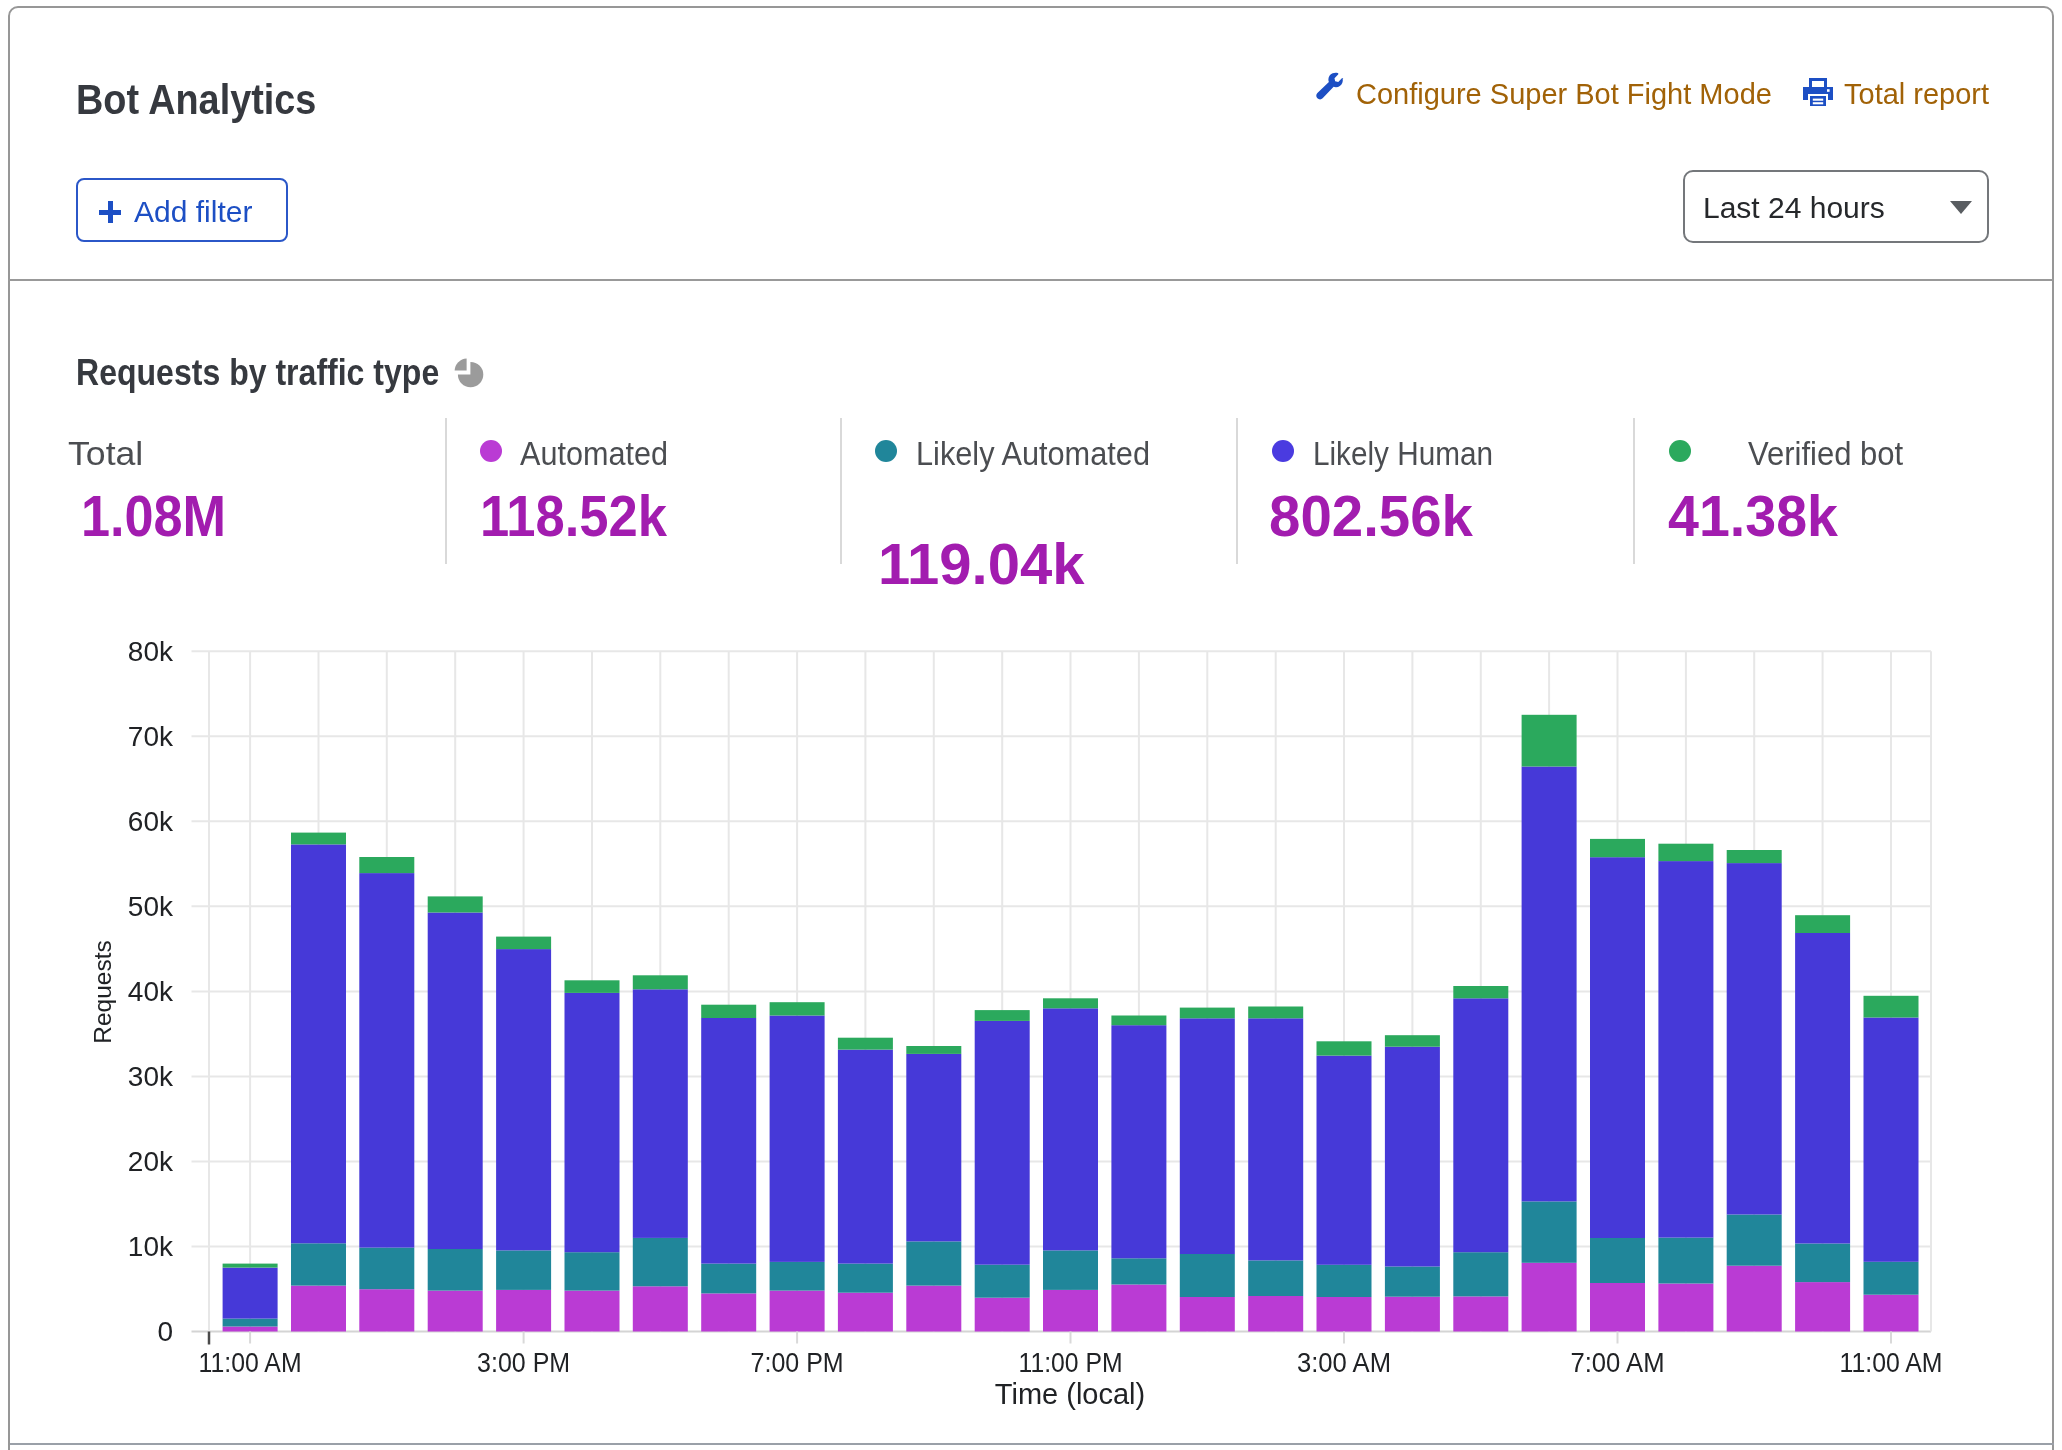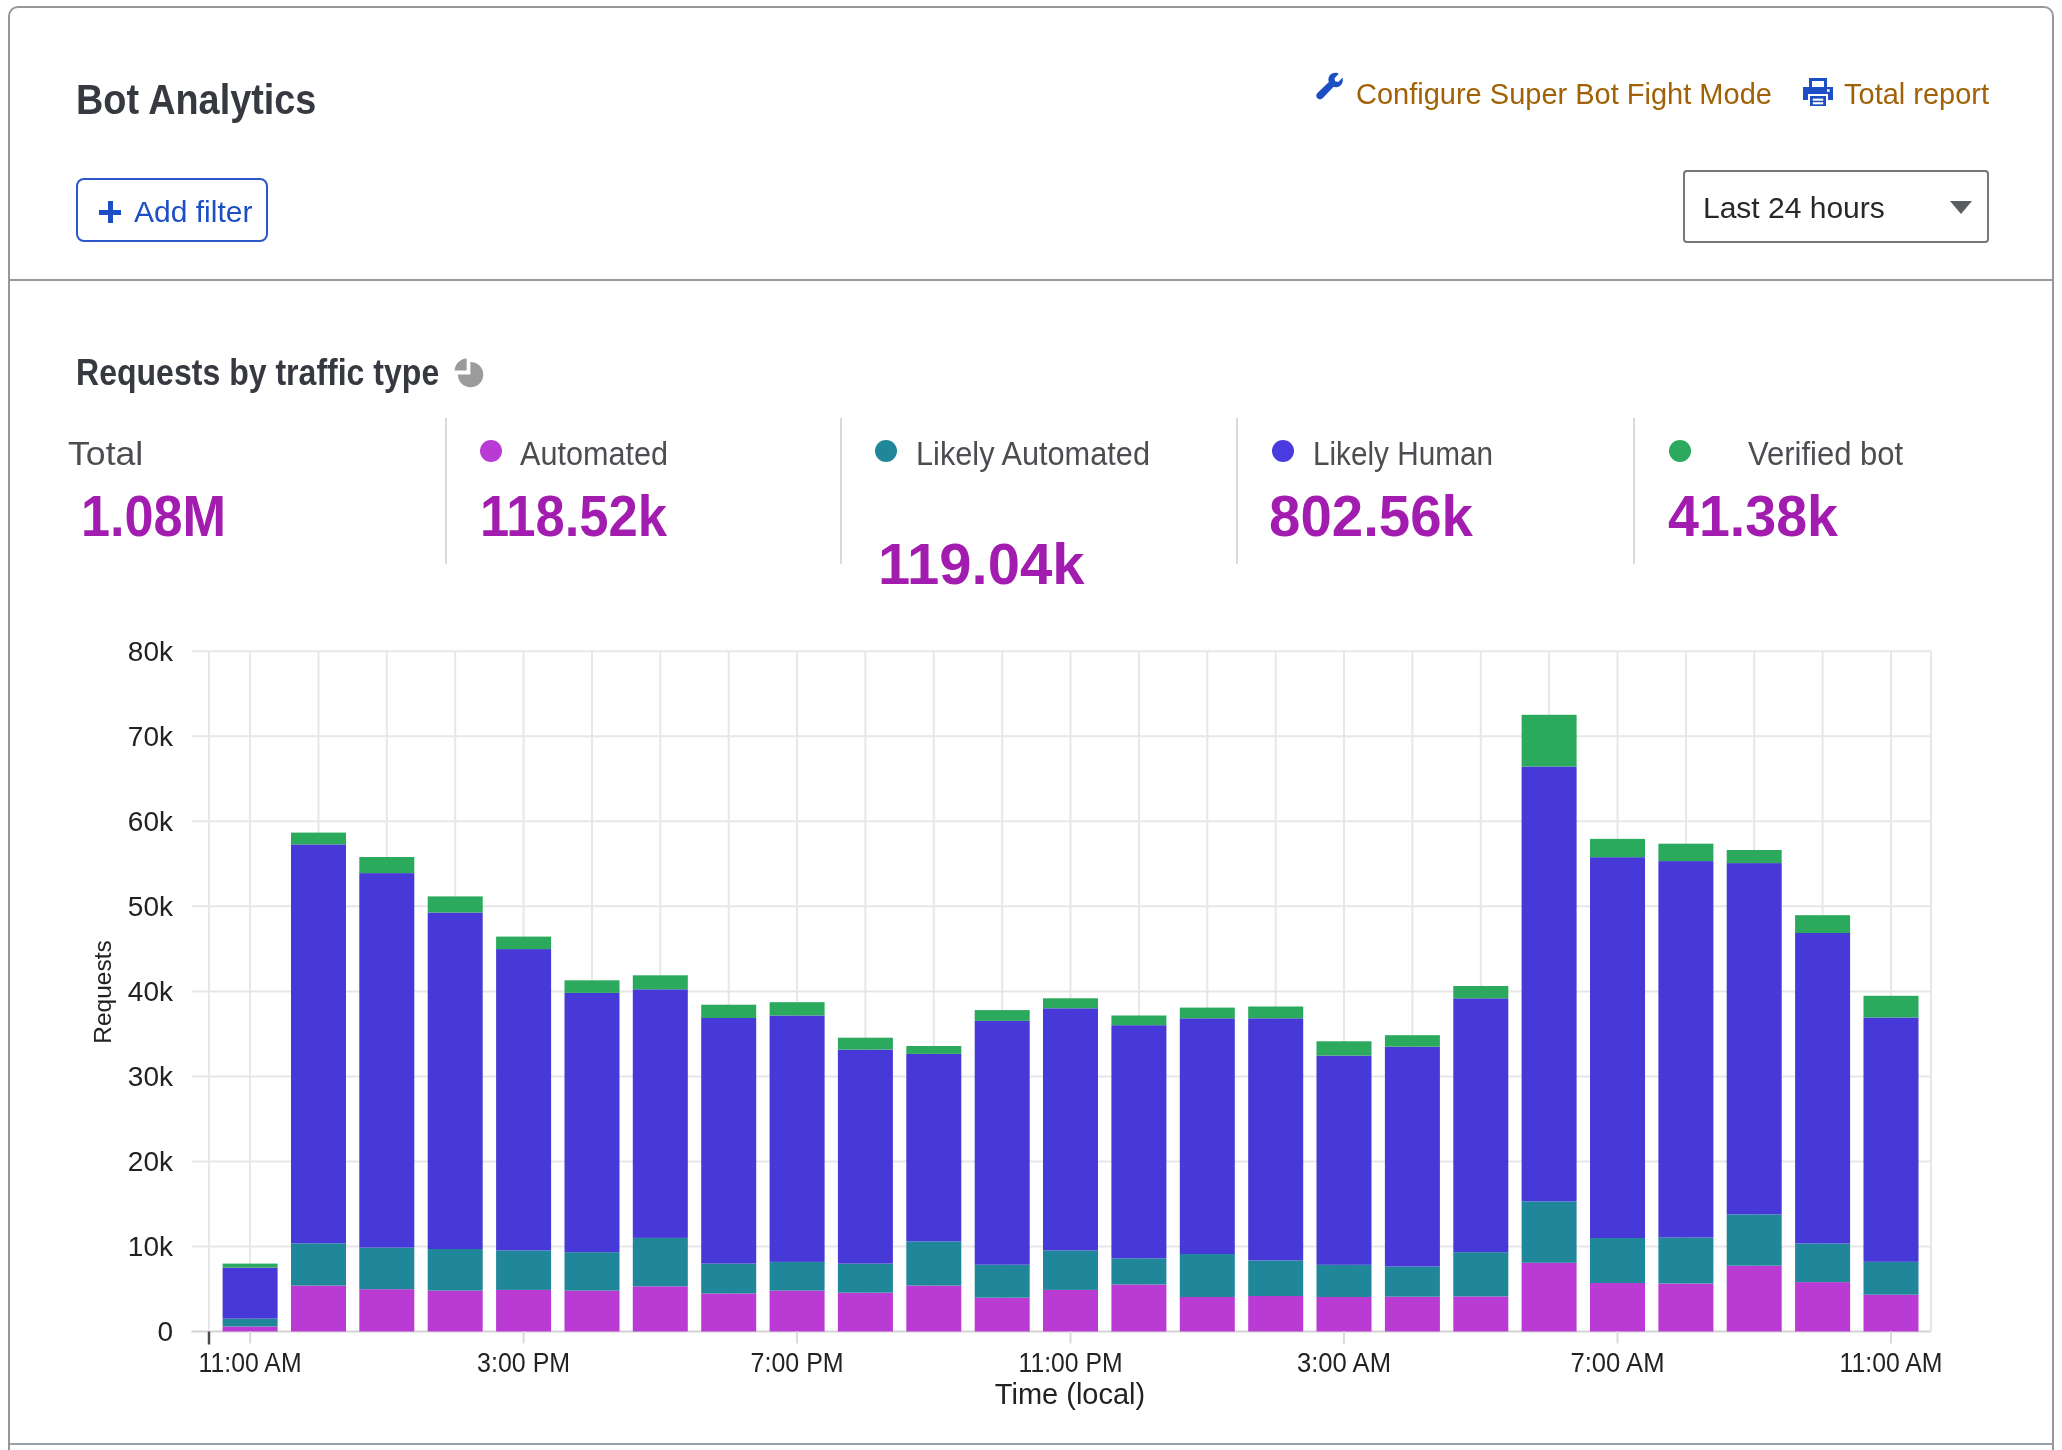--- a/index.html
+++ b/index.html
@@ -4,26 +4,26 @@
 html,body { margin:0; padding:0; }
 body { width:2062px; height:1450px; background:#fff; position:relative; overflow:hidden;
        font-family:"Liberation Sans",sans-serif; }
 div { position:absolute; box-sizing:border-box; }
 .card { left:8px; top:6px; width:2046px; height:1600px; border:2px solid #979797; border-radius:10px; }
 .hr1 { left:8px; top:279px; width:2046px; height:2px; background:#999; }
 .hr2 { left:10px; top:1443px; width:2044px; height:2px; background:#9aa0a8; }
 .title { left:76px; top:78px; font-size:43px; font-weight:700; color:#36393f; line-height:1;
          transform:scaleX(0.88); transform-origin:0 0; white-space:nowrap; }
 .link { font-size:29px; color:#a16207; line-height:1; white-space:nowrap; }
-.btn { left:76px; top:178px; width:192px; height:64px; border:2.5px solid #2b57c8; border-radius:8px; }
+.btn { left:76px; top:178px; width:212px; height:64px; border:2.5px solid #2b57c8; border-radius:8px; }
 .btn .plus { left:21px; top:21px; width:22px; height:22px; }
 .btn .plus:before { content:""; position:absolute; left:0; top:8.5px; width:22px; height:5px; background:#1d4fc4; }
 .btn .plus:after  { content:""; position:absolute; left:8.5px; top:0; width:5px; height:22px; background:#1d4fc4; }
 .btn .btxt { left:56px; top:17px; font-size:30px; font-weight:500; color:#1d4fc4; line-height:1; }
-.dd { left:1683px; top:170px; width:306px; height:73px; border:2px solid #74777b; border-radius:4px; }
+.dd { left:1683px; top:170px; width:306px; height:73px; border:2px solid #74777b; border-radius:10px; }
 .dd .dtxt { left:18px; top:21px; font-size:30px; color:#26282b; line-height:1; }
 .dd .caret { left:265px; top:29px; width:0; height:0; border-left:11px solid transparent;
   border-right:11px solid transparent; border-top:13px solid #595d61; }
 .h2 { left:76px; top:355px; font-size:36px; font-weight:700; color:#36393f; line-height:1;
       transform:scaleX(0.89); transform-origin:0 0; white-space:nowrap; }
 .dot { top:440px; width:22px; height:22px; border-radius:50%; }
 .slabel { top:437px; font-size:33px; color:#4b4d51; line-height:1; white-space:nowrap; }
 .svalue { top:487px; font-size:58px; font-weight:700; color:#a21caf; line-height:1; white-space:nowrap; }
 .vdiv { top:418px; width:2px; height:146px; background:#d9d9d9; }
 </style></head>

